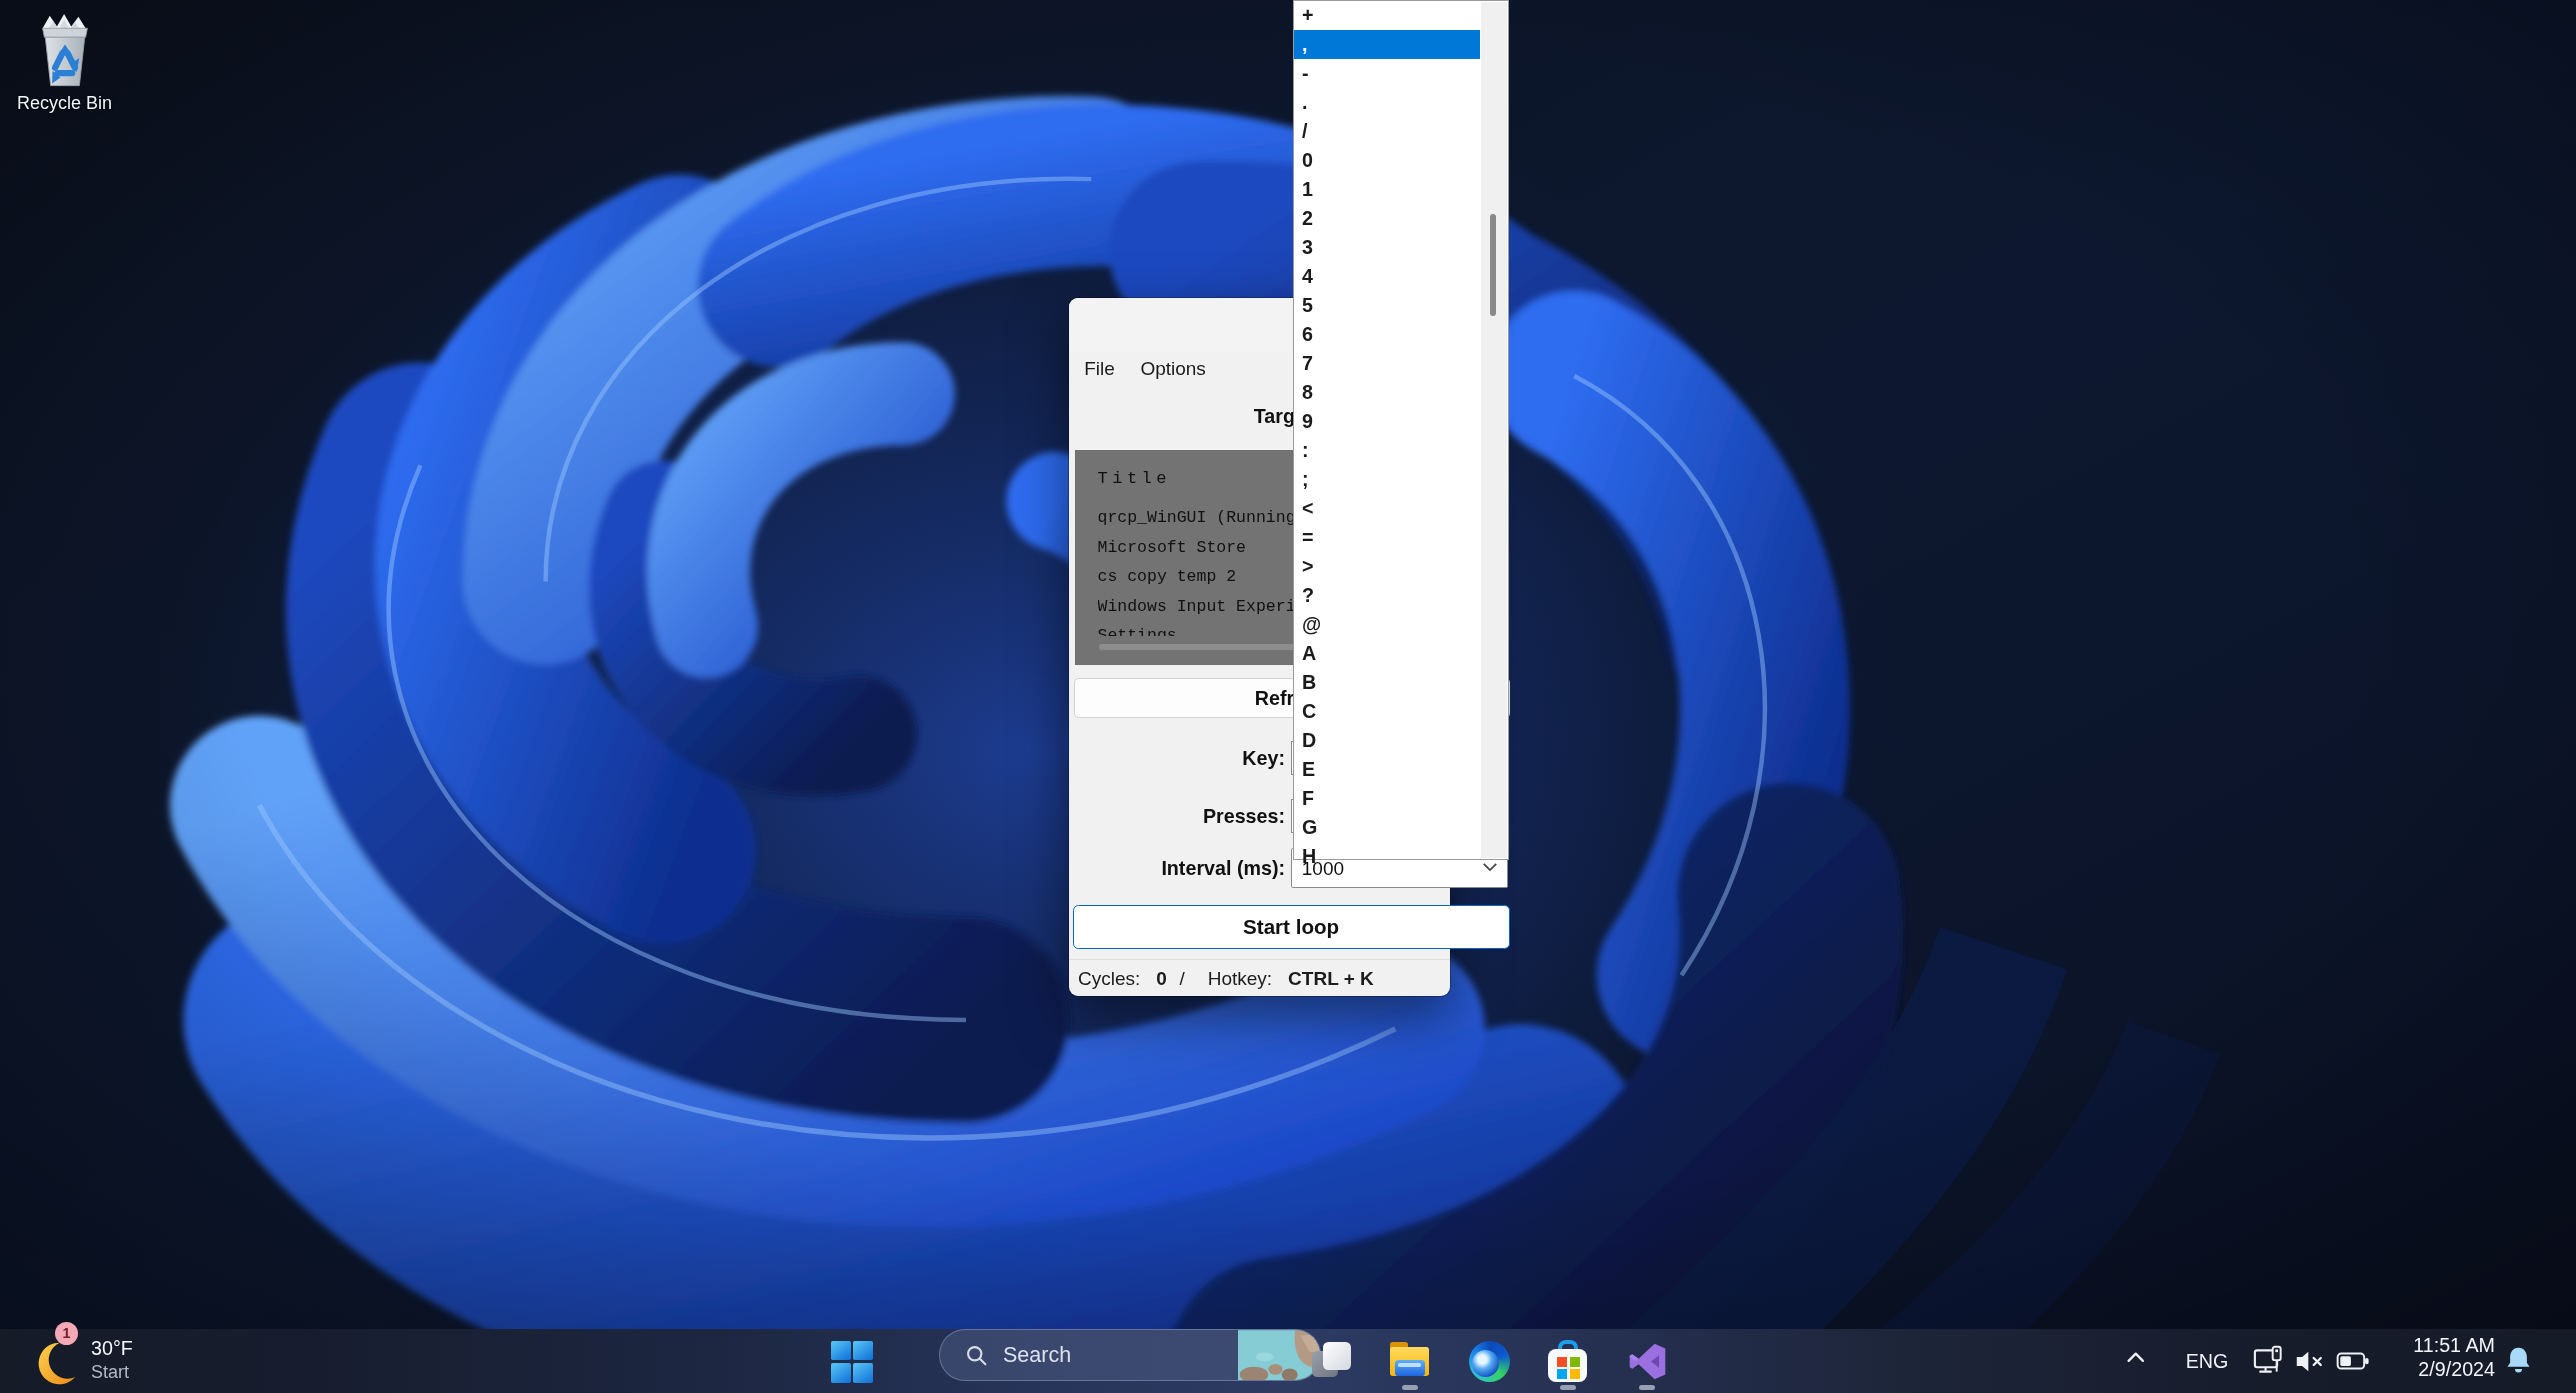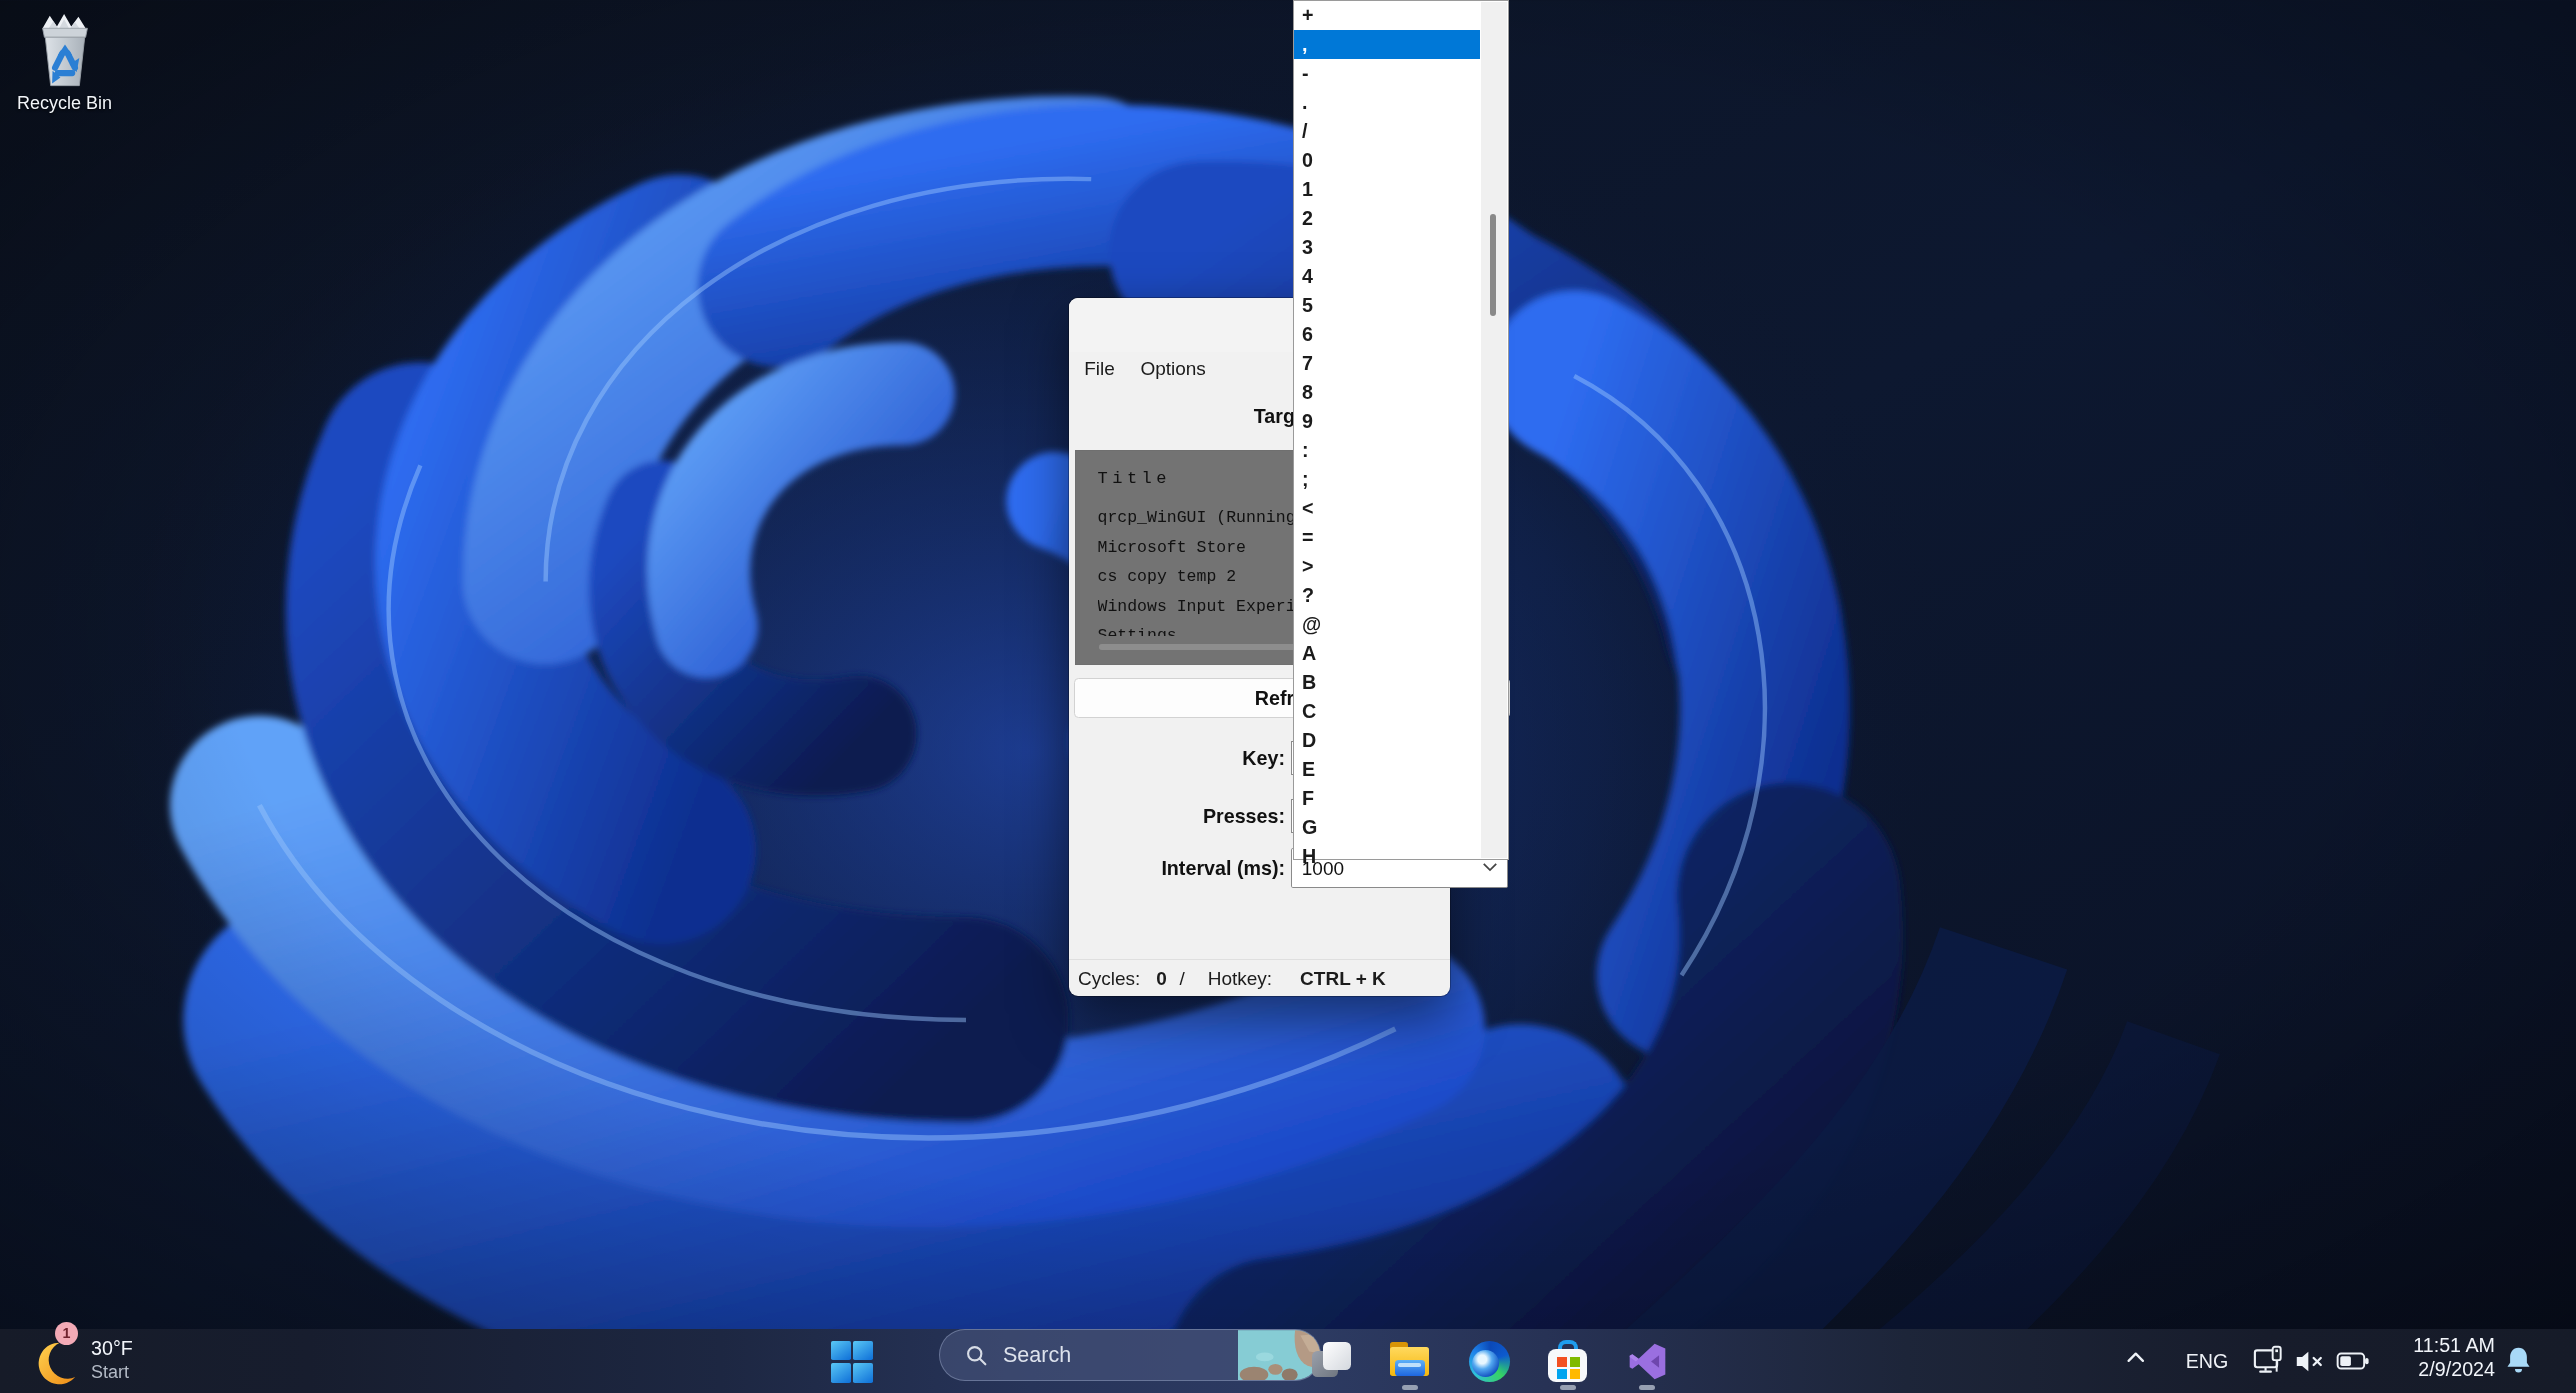--- a/index.html
+++ b/index.html
@@ -63,21 +63,21 @@
     font-weight:bold; font-size:20.6px; color:#111; }
 
   .win-divider { position:absolute; left:0; top:661px; width:100%; height:0.9px; background:#dfdfdf; }
   .statusbar { position:absolute; left:9px; top:666px; height:29px; line-height:29px;
     font-size:19px; color:#1c1c1c; white-space:nowrap; }
   .statusbar .b { font-weight:bold; }
   .statusbar span { display:inline-block; }
   .st-cycles-v { margin-left:16px; }
   .st-sep { margin-left:12.5px; }
   .st-hotkey { margin-left:23px; }
-  .st-hotkey-v { margin-left:28px; }
+  .st-hotkey-v { margin-left:16px; }
 
   
   #dropdown { position:absolute; left:1293px; top:0; width:216px; height:860px;
     background:#fff; border:0.9px solid #9a9a9a; z-index:50; }
   .dd-item { height:29px; line-height:29px; margin-right:28px; padding-left:8px;
     font-size:19.7px; font-weight:bold; color:#1b1b1b; }
   .dd-item.sel { background:#0078d7; color:#fff; }
   .dd-track { position:absolute; right:0.9px; top:0.9px; bottom:0.9px; width:26px; background:#f0f0f0; }
   .dd-thumb { position:absolute; left:9px; top:212px; width:6.3px; height:102px;
     background:#898989; border-radius:3.6px; }
@@ -285,20 +285,21 @@
     <div class="combo combo-presses"></div>
 
     <div class="form-label lbl-interval">Interval (ms):</div>
     <div class="combo combo-interval">
       <span class="val">1000</span>
       <svg width="16" height="10.7" viewBox="0 0 18 12">
         <polyline points="2,2 9,9 16,2" fill="none" stroke="#444" stroke-width="2"></polyline>
       </svg>
     </div>
 
+    <button class="btn-start">Start loop</button>
 
     <div class="win-divider"></div>
     <div class="statusbar">
       <span>Cycles:</span><span class="b st-cycles-v">0</span><span class="st-sep">/</span><span class="st-hotkey">Hotkey:</span><span class="b st-hotkey-v">CTRL + K</span>
     </div>
   </div>
 
   <div id="dropdown">
     <div class="dd-items">
         <div class="dd-item">+</div>

